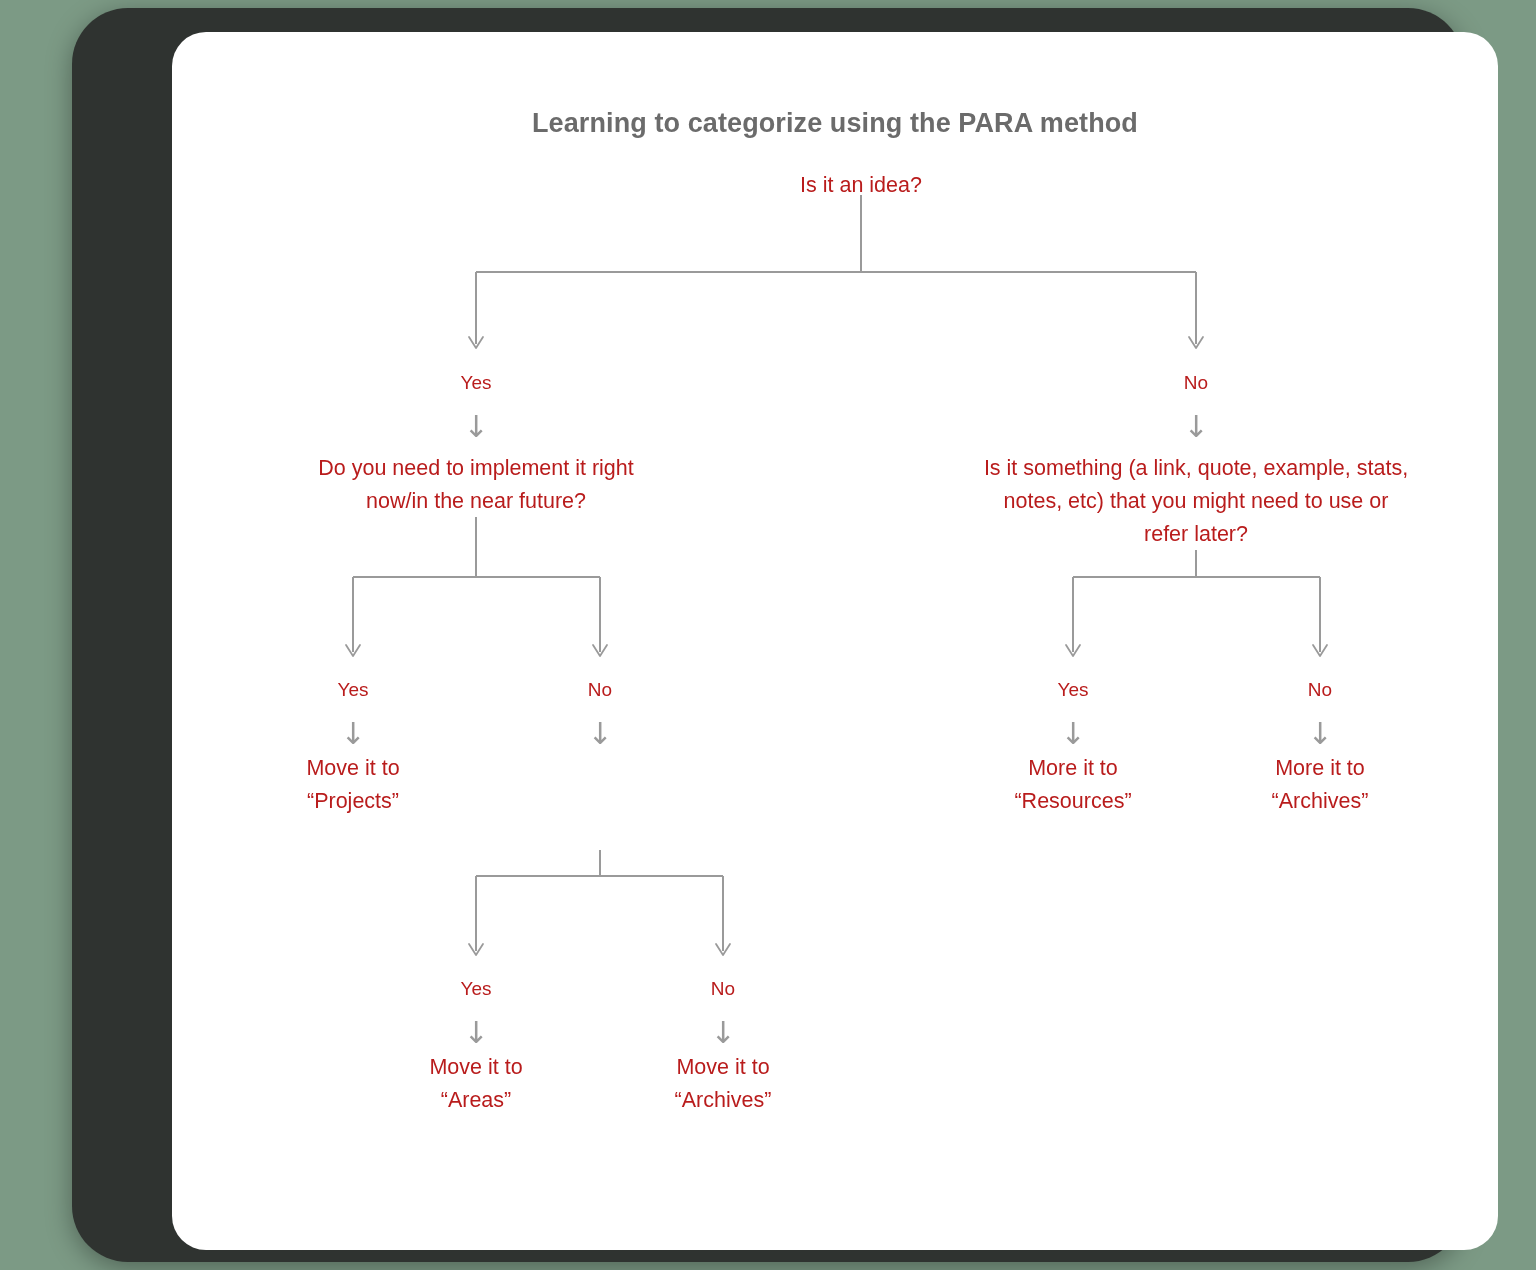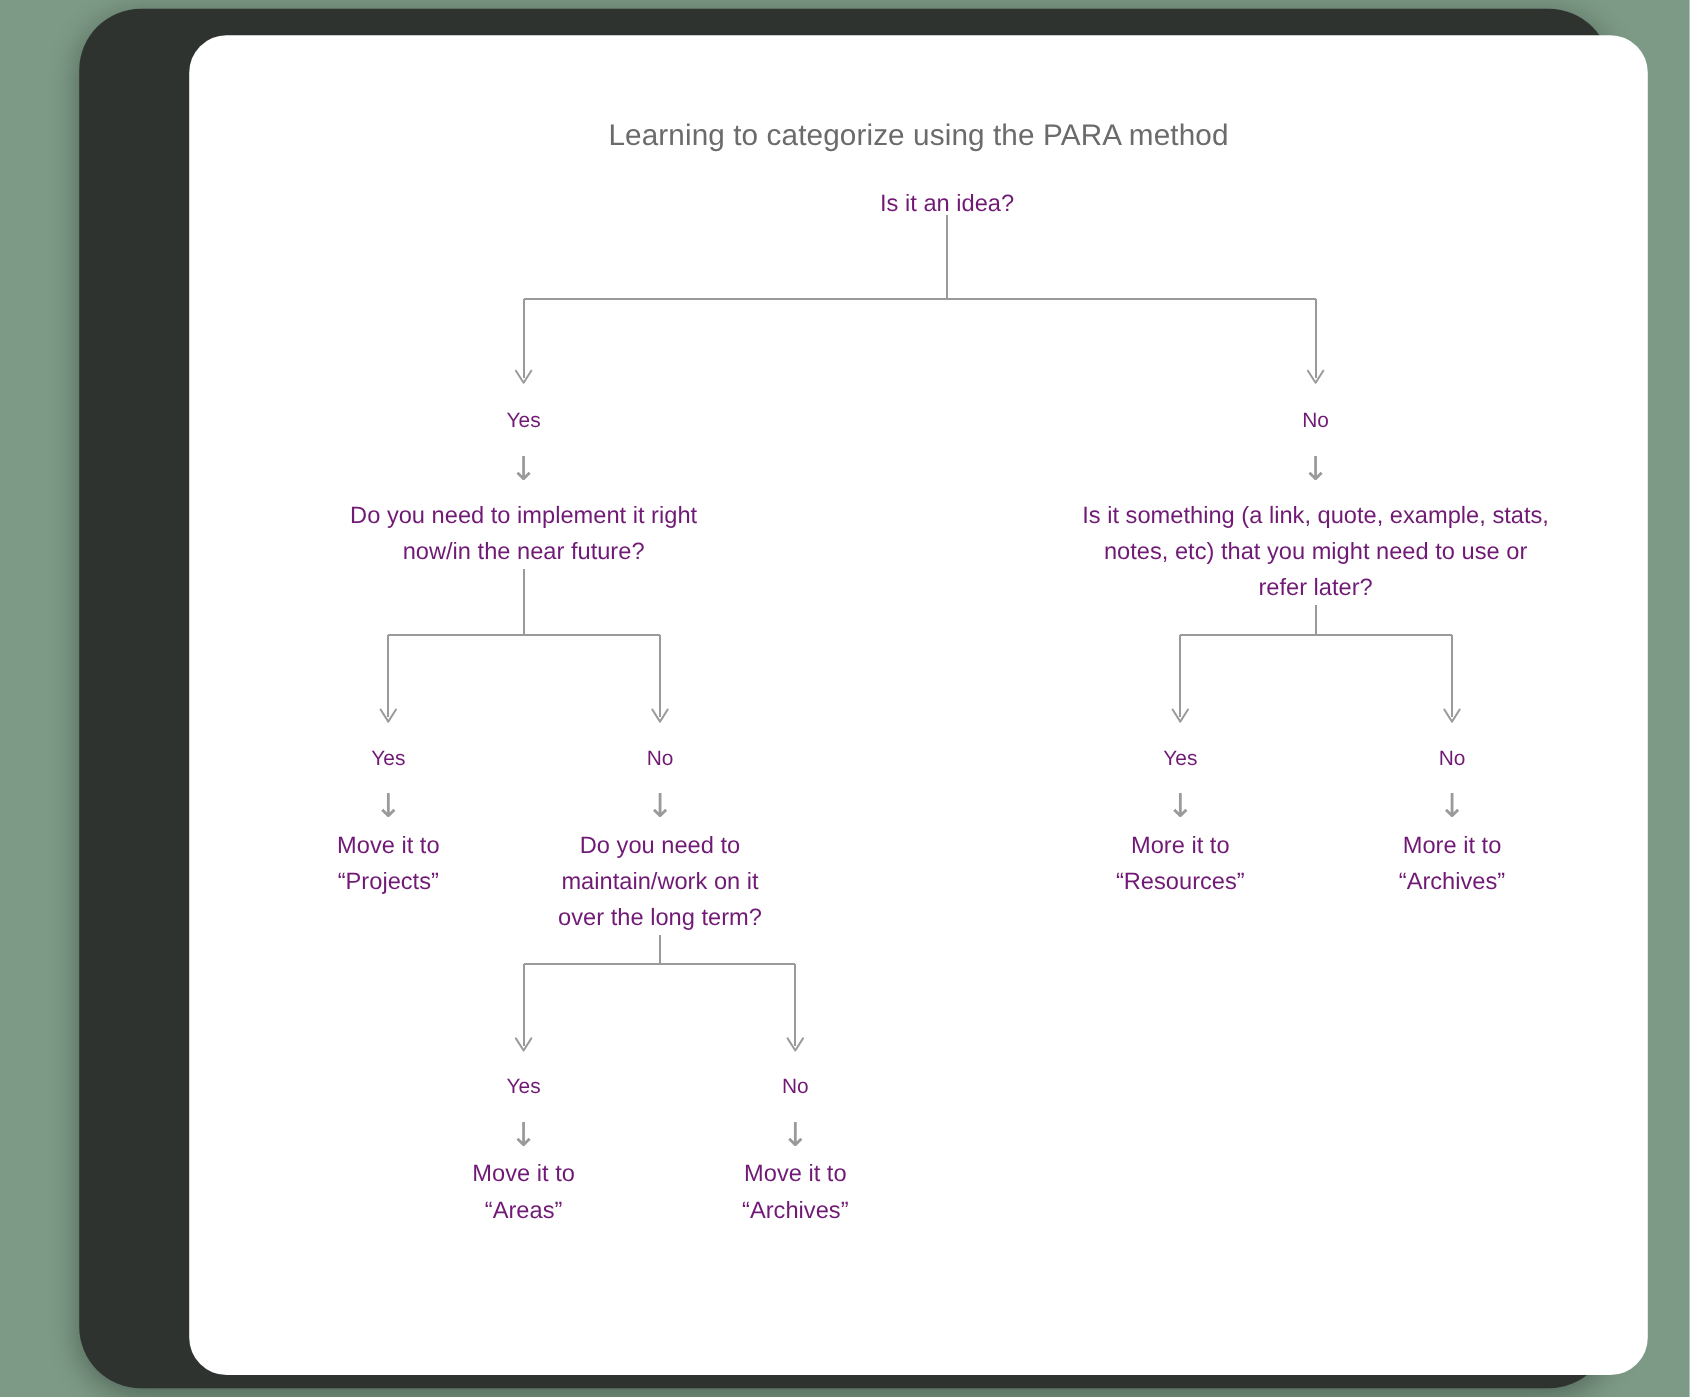--- a/index.html
+++ b/index.html
@@ -40,30 +40,30 @@
   }
 
   
   #chart-title {
     position: absolute;
     left: 0;
     top: 76px;
     width: 100%;
     text-align: center;
     font-size: 27px;
-    font-weight: normal;
+    font-weight: bold;
     color: #6b6b6b;
     letter-spacing: 0.1px;
   }
 
   
   .node {
     position: absolute;
     text-align: center;
-    color: #701a75;
+    color: #b91c1c;
     font-size: 21.5px;
     line-height: 33px;
     white-space: pre-line;
   }
   .node.label {
     font-size: 19px;
   }
 
   
   .arrow-glyph {
@@ -150,23 +150,20 @@
     <div class="node" style="left:69px; top:420px; width:470px;">Do you need to implement it right
 now/in the near future?</div>
 
     <div class="node label" style="left:81px; top:641px; width:200px;">Yes</div>
     <div class="arrow-glyph" style="left:81px; top:687px; width:200px;">↓</div>
     <div class="node" style="left:51px; top:720px; width:260px;">Move it to
 “Projects”</div>
 
     <div class="node label" style="left:328px; top:641px; width:200px;">No</div>
     <div class="arrow-glyph" style="left:328px; top:687px; width:200px;">↓</div>
-    <div class="node" style="left:288px; top:720px; width:280px;">Do you need to
-maintain/work on it
-over the long term?</div>
 
     <div class="node label" style="left:801px; top:641px; width:200px;">Yes</div>
     <div class="arrow-glyph" style="left:801px; top:687px; width:200px;">↓</div>
     <div class="node" style="left:771px; top:720px; width:260px;">More it to
 “Resources”</div>
 
     <div class="node label" style="left:1048px; top:641px; width:200px;">No</div>
     <div class="arrow-glyph" style="left:1048px; top:687px; width:200px;">↓</div>
     <div class="node" style="left:1018px; top:720px; width:260px;">More it to
 “Archives”</div>

